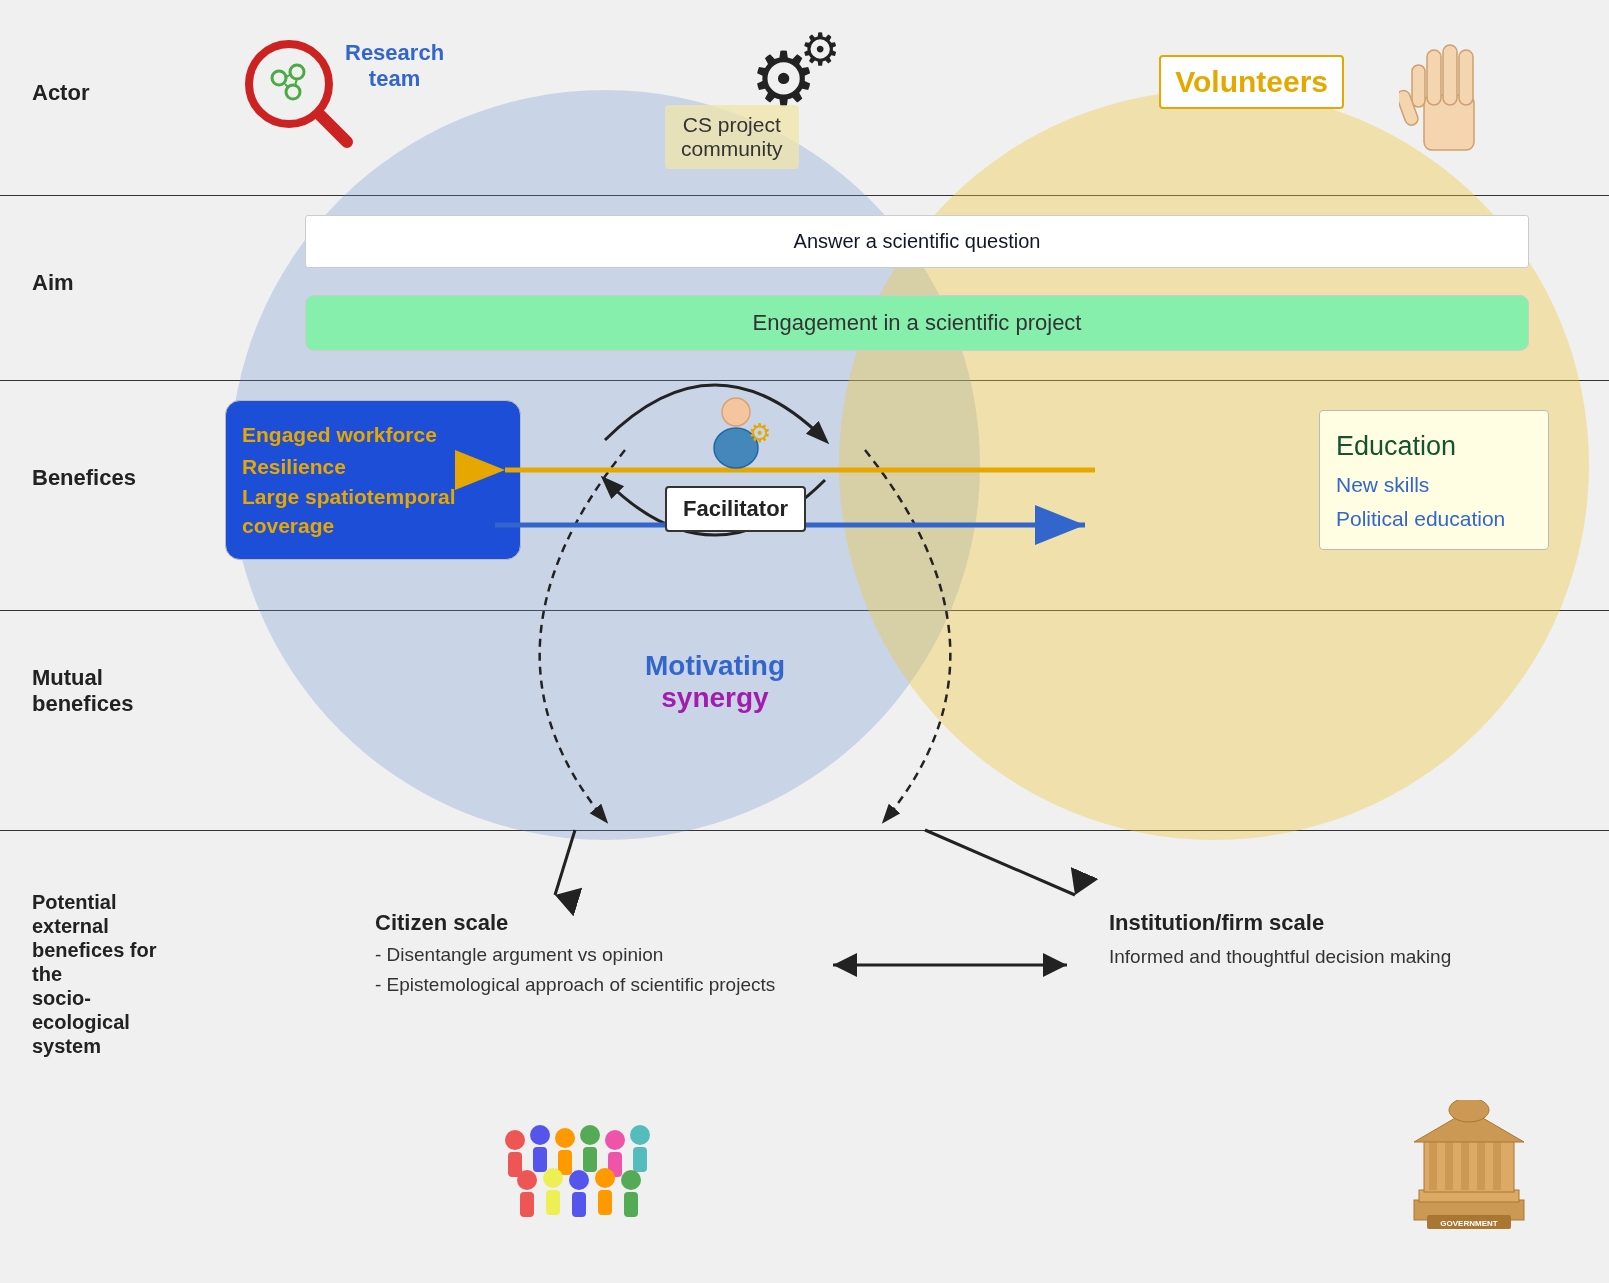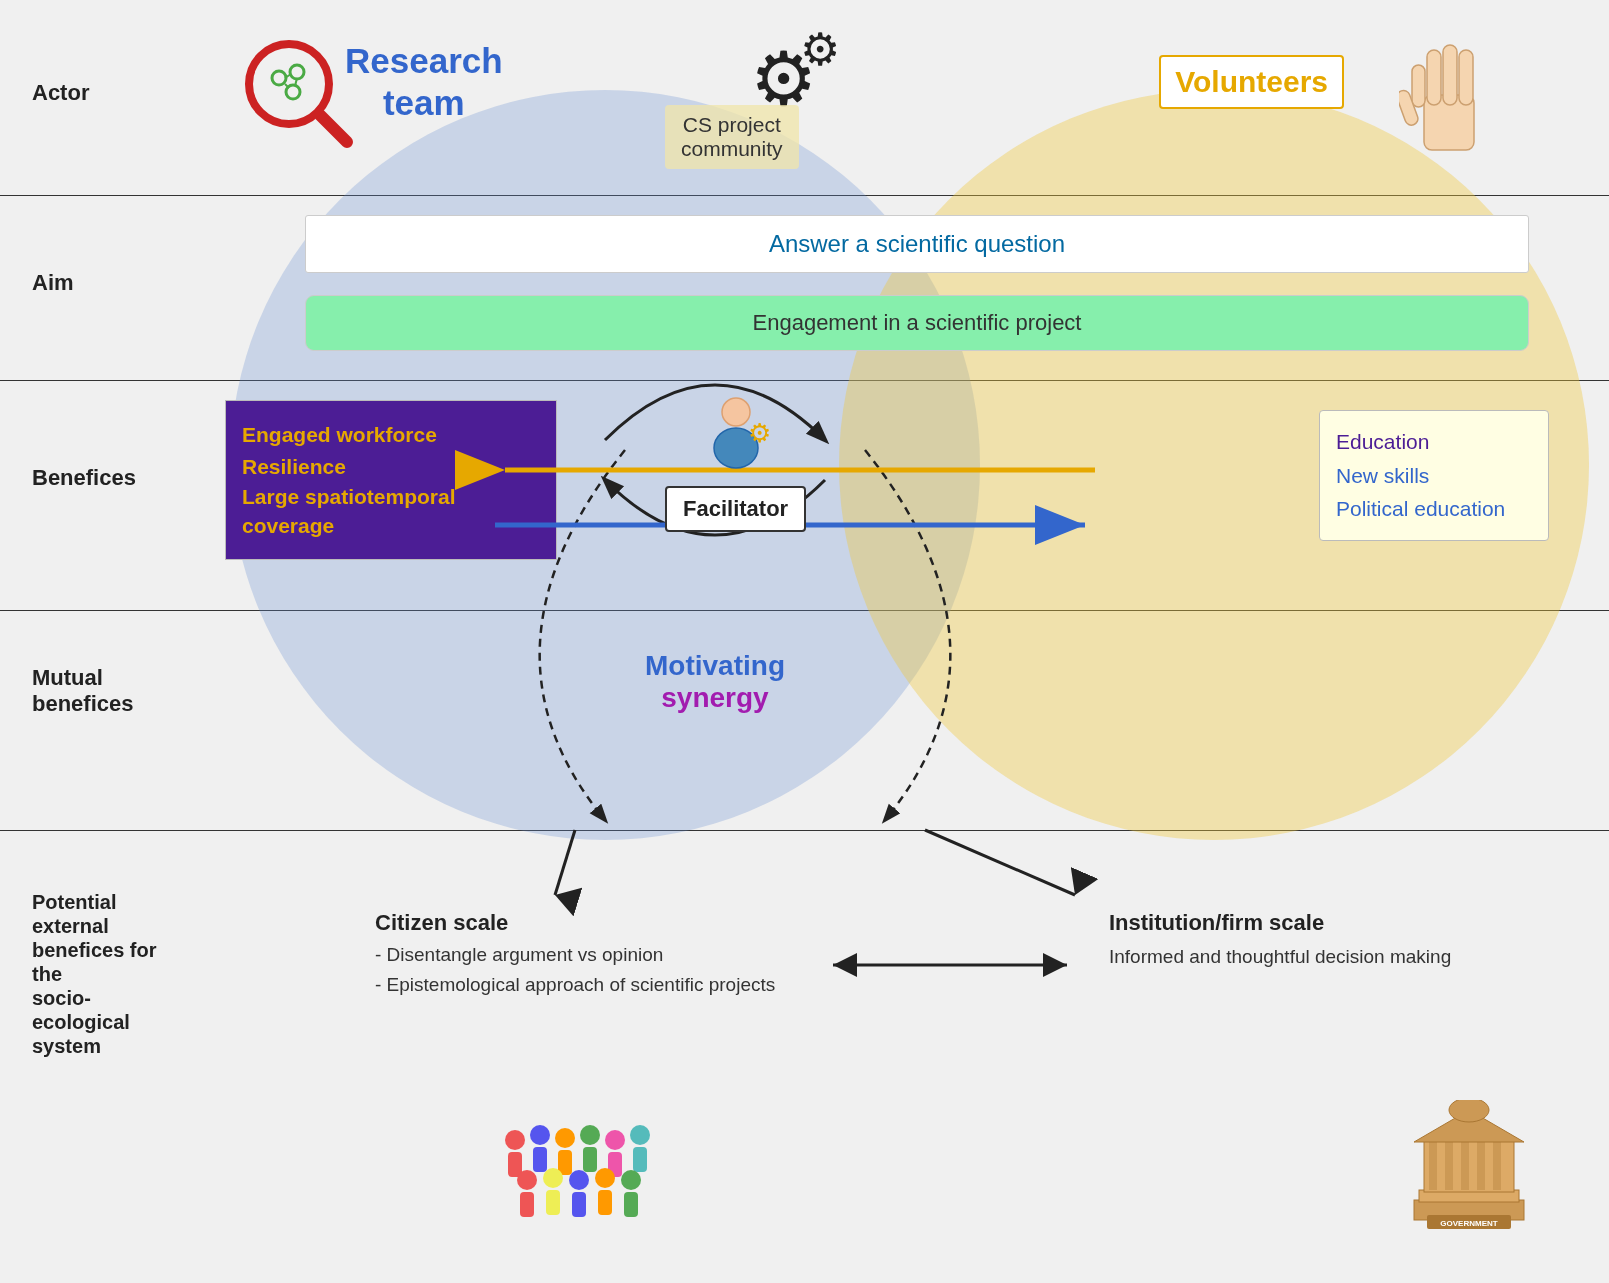--- a/index.html
+++ b/index.html
@@ -91,21 +91,21 @@
 
         <circle cx="44" cy="48" r="7" fill="none" stroke="#4aaa44" stroke-width="3"></circle>
         <circle cx="62" cy="42" r="7" fill="none" stroke="#4aaa44" stroke-width="3"></circle>
         <circle cx="58" cy="62" r="7" fill="none" stroke="#4aaa44" stroke-width="3"></circle>
         <line x1="50" y1="48" x2="56" y2="44" stroke="#4aaa44" stroke-width="2"></line>
         <line x1="62" y1="48" x2="60" y2="56" stroke="#4aaa44" stroke-width="2"></line>
         <line x1="50" y1="54" x2="54" y2="58" stroke="#4aaa44" stroke-width="2"></line>
       </svg>
     </div>
 
-    <div style="position:absolute; left:170px; top:40px; z-index:5; font-size:35px; font-weight:bold; color:#3366cc; text-align:center; line-height:1.2;">
+    <div style="position:absolute; left:170px; top:40px; z-index:5; font-size:22px; font-weight:bold; color:#3366cc; text-align:center; line-height:1.2;">
       <span style="white-space:pre-line;">Research
 team</span>
     </div>
 
     <div style="position:absolute; left:530px; top:15px; z-index:5; font-size:58px;">
       <svg width="150" height="100" viewBox="0 0 150 100">
 
         <text x="45" y="90" font-size="75" fill="#222">⚙</text>
 
         <text x="95" y="50" font-size="45" fill="#222">⚙</text>
@@ -132,36 +132,36 @@
 
         <rect x="28" y="15" width="14" height="55" rx="7" fill="#f5d5b0" stroke="#cca070" stroke-width="1.5"></rect>
 
         <rect x="13" y="30" width="13" height="42" rx="6.5" fill="#f5d5b0" stroke="#cca070" stroke-width="1.5"></rect>
 
         <rect x="2" y="55" width="13" height="36" rx="6.5" fill="#f5d5b0" stroke="#cca070" stroke-width="1.5" transform="rotate(-20,8,73)"></rect>
       </svg>
     </div>
 
     <div style="position:absolute; left:130px; top:215px; right:80px; z-index:5; background:white; border:1px solid #ccc; border-radius:3px; padding:14px 20px; text-align:center;">
-      <span style="font-size:24px; color:#0369a1;">Answer a scientific question</span>
+      <span style="font-size:20px; color:#0f172a;">Answer a scientific question</span>
     </div>
 
     <div style="position:absolute; left:130px; top:295px; right:80px; z-index:5; background:#86efac; border:1px solid #ccc; border-radius:9px; padding:14px 20px; text-align:center;">
       <span style="font-size:22px; color:#333;">Engagement in a scientific project</span>
     </div>
 
-    <div style="position:absolute; left:50px; top:400px; width:332px; z-index:6; background:#4c1d95; border:1px solid #bbb; border-radius:0; padding:18px 16px;">
+    <div style="position:absolute; left:50px; top:400px; width:296px; z-index:6; background:#1d4ed8; border:1px solid #bbb; border-radius:15px; padding:18px 16px;">
       <div style="font-size:21px; color:#e6a800; font-weight:bold; line-height:1.5;">Engaged workforce</div>
       <div style="font-size:21px; color:#e6a800; font-weight:bold; line-height:1.5;">Resilience</div>
       <div style="font-size:21px; color:#e6a800; font-weight:bold; line-height:1.4;">Large spatiotemporal</div>
       <div style="font-size:21px; color:#e6a800; font-weight:bold; line-height:1.4;">coverage</div>
     </div>
 
     <div style="position:absolute; right:60px; top:410px; width:230px; z-index:6; background:rgba(255,255,230,0.95); border:1px solid #bbb; border-radius:4px; padding:14px 16px;">
-      <div style="font-size:21px; color:#4c1d95; line-height:1.6;">Education</div>
+      <div style="font-size:27px; color:#14532d; line-height:1.6;">Education</div>
       <div style="font-size:21px; color:#3366cc; line-height:1.6;">New skills</div>
       <div style="font-size:21px; color:#3366cc; line-height:1.6;">Political education</div>
     </div>
 
     <div style="position:absolute; left:490px; top:390px; z-index:8; text-align:center;">
       
       <div style="font-size:52px; margin-bottom:4px;">
         <svg width="80" height="80" viewBox="0 0 80 80">
 
           <circle cx="40" cy="22" r="14" fill="#f5c5a0" stroke="#dda070" stroke-width="1.5"></circle>

